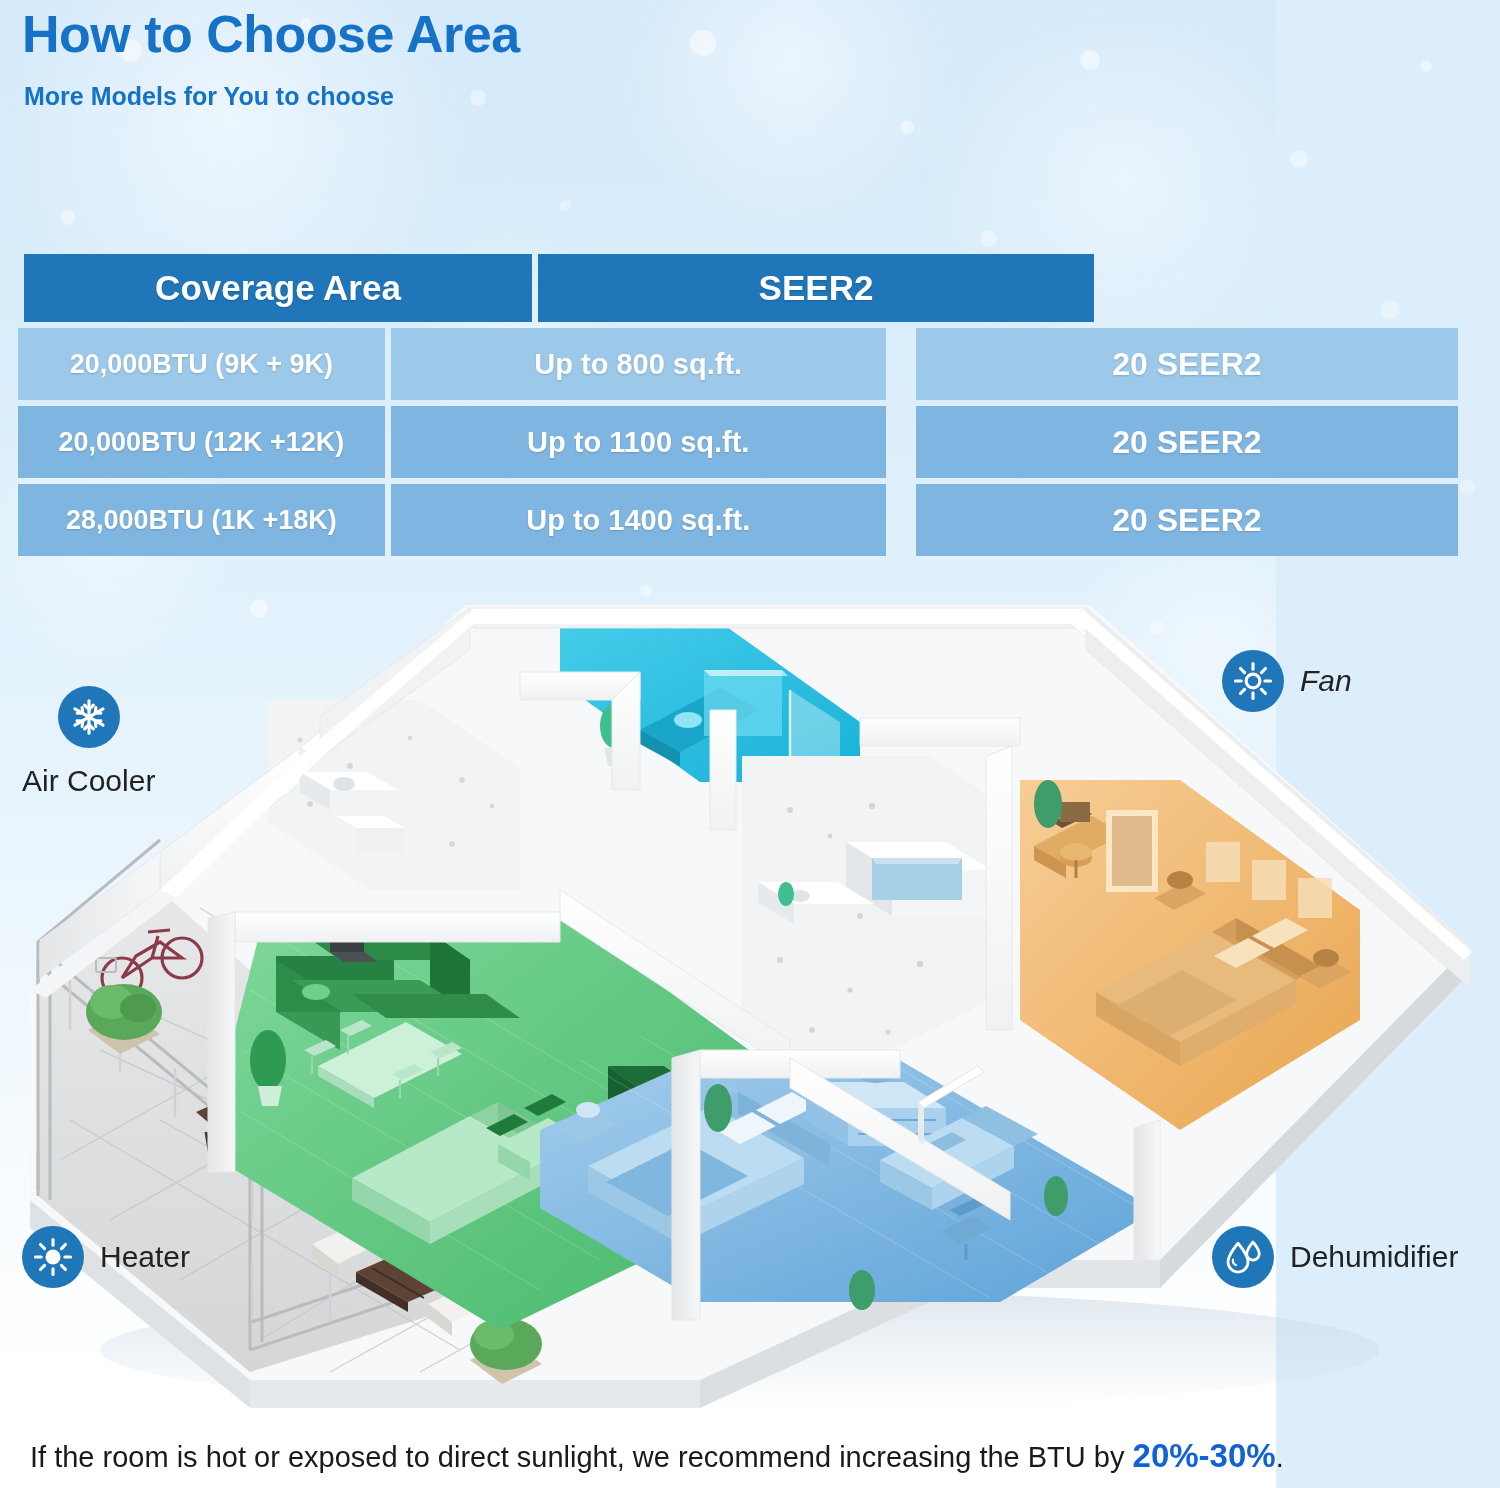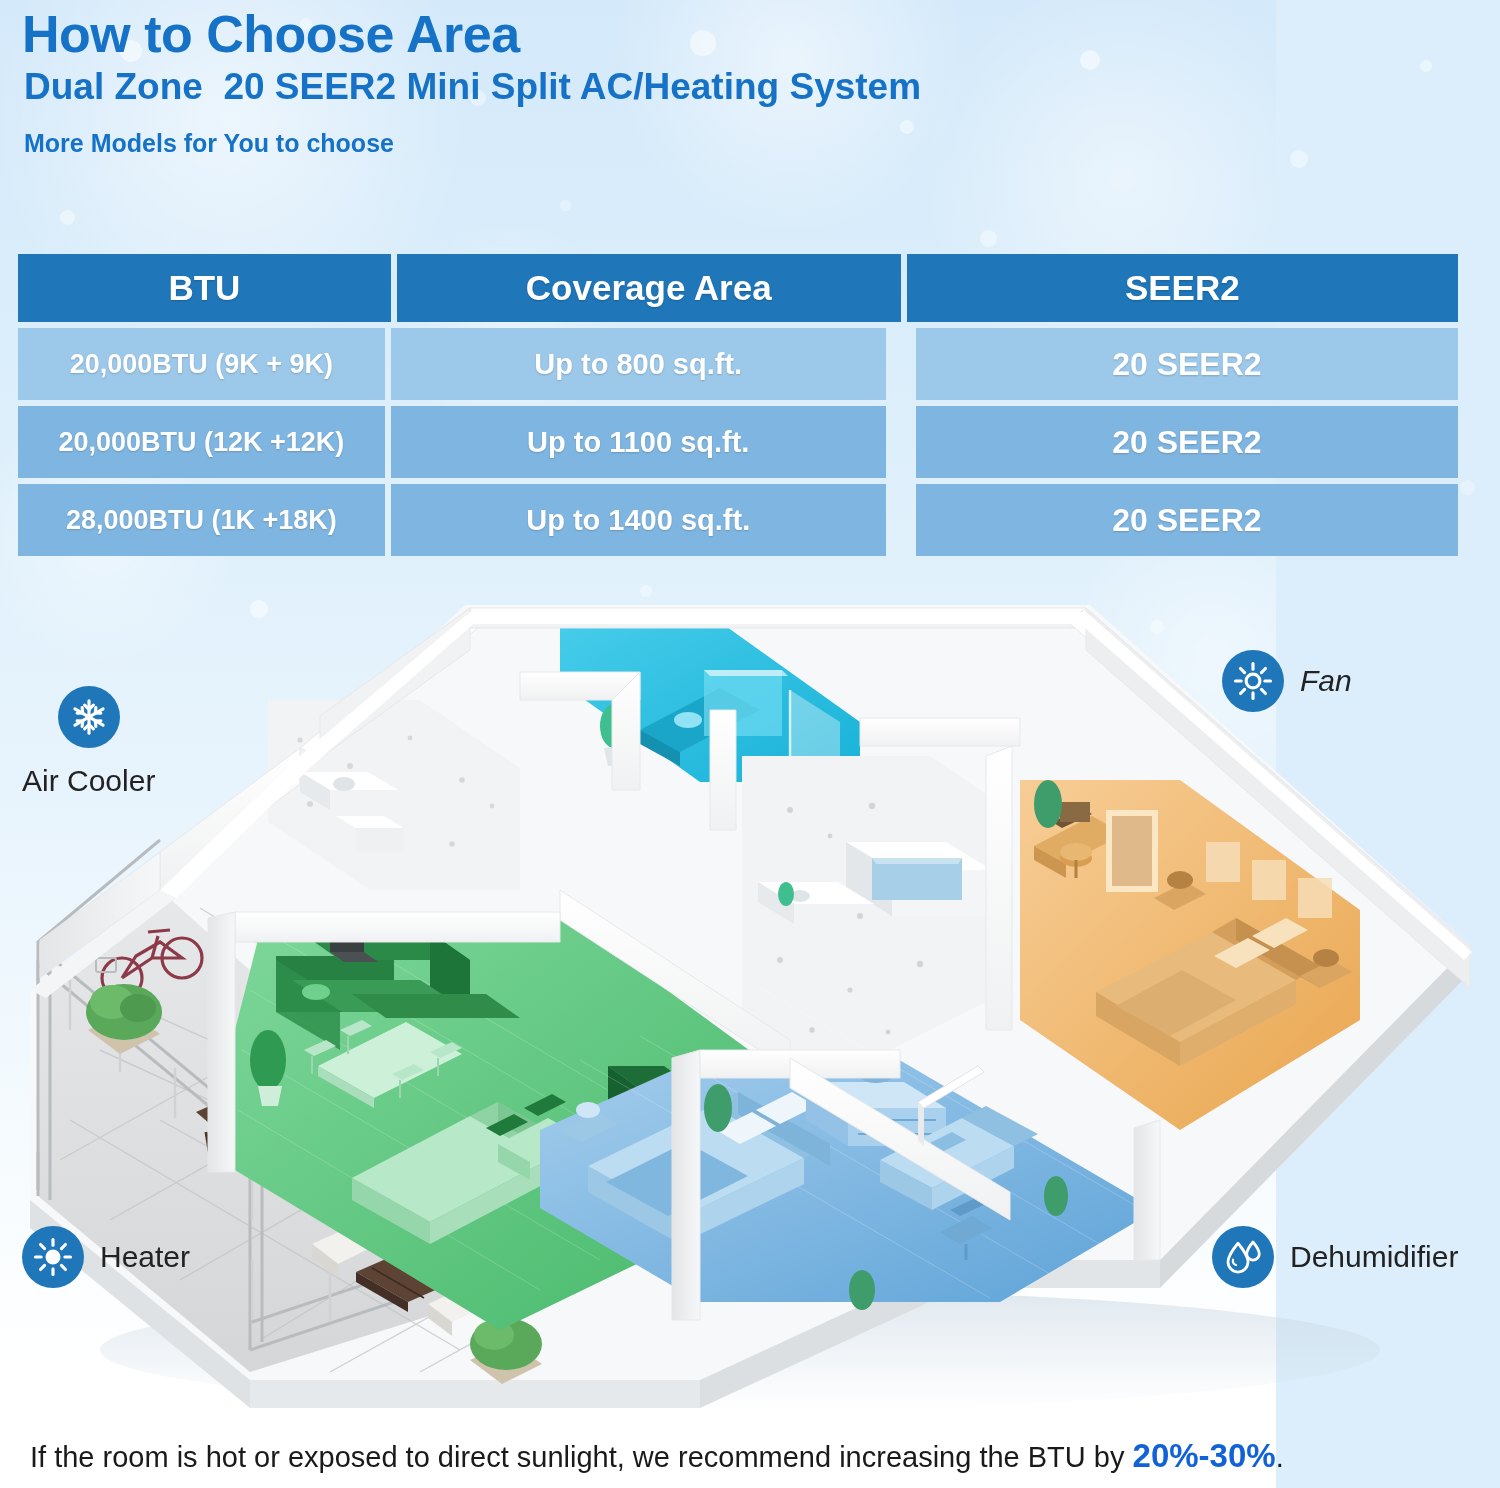--- a/index.html
+++ b/index.html
@@ -150,28 +150,26 @@
     <div class="snow" style="left:1380px;top:300px;width:20px;height:20px;opacity:.35;"></div>
     <div class="snow" style="left:35px;top:520px;width:13px;height:13px;opacity:.35;"></div>
     <div class="snow" style="left:1460px;top:480px;width:15px;height:15px;opacity:.3;"></div>
     <div class="snow" style="left:250px;top:600px;width:18px;height:18px;opacity:.5;"></div>
     <div class="snow" style="left:1150px;top:620px;width:14px;height:14px;opacity:.4;"></div>
     <div class="snow" style="left:640px;top:585px;width:12px;height:12px;opacity:.4;"></div>
   </div>
 
   <div class="header">
     <h1 class="title">How to Choose Area</h1>
-    <div class="subtitle">Dual Zone  20 SEER2 Mini Split AC/Heating System</div>
     <div class="tagline">More Models for You to choose</div>
   </div>
 
   <div class="table">
 
     <div class="trow head">
-      <div class="tcell c1">BTU</div>
       <div class="sep-v"></div>
       <div class="tcell c2">Coverage Area</div>
       <div class="sep-v"></div>
       <div class="tcell c3">SEER2</div>
     </div>
 
     <div class="sep-h"></div>
 
     <div class="trow body-row light">
       <div class="tcell c1">20,000BTU (9K + 9K)</div>

